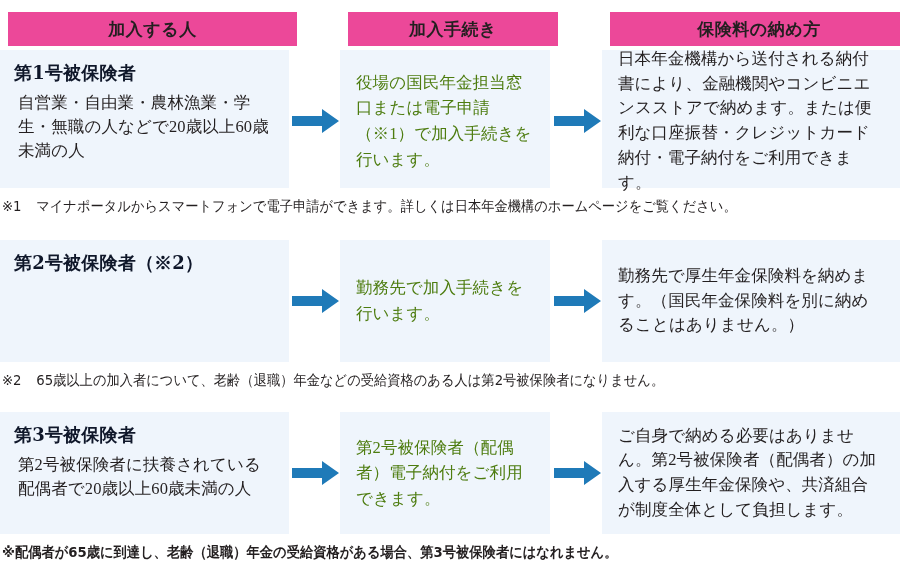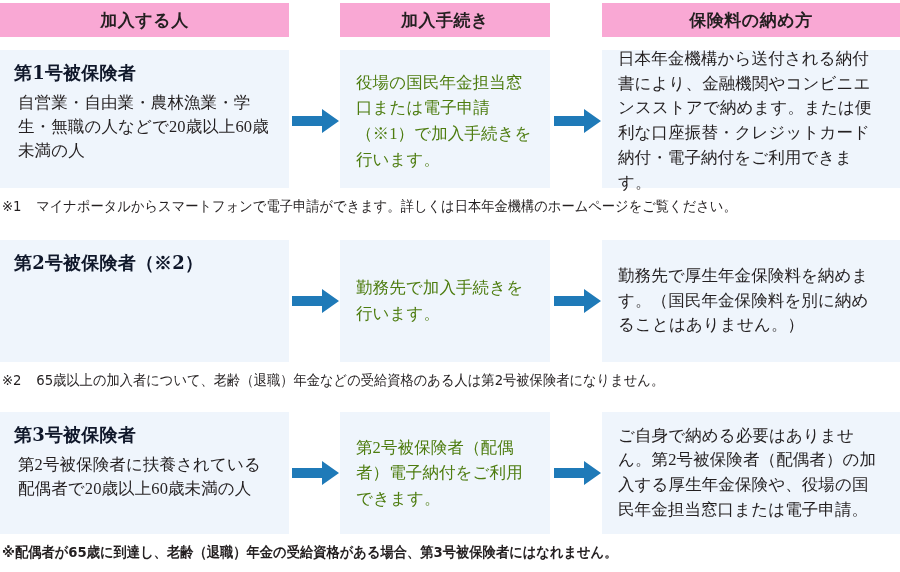--- a/index.html
+++ b/index.html
@@ -24,31 +24,32 @@
   
   .header-row {
     position: absolute;
     left: 0;
     top: 3px;
     width: 900px;
     height: 34px;
   }
   .hdr {
     position: absolute;
-    top: 0;
+    top: 9px;
     height: 34px;
-    background: #f9a8d4;
+    background: #ec4899;
     display: flex;
     align-items: center;
     justify-content: center;
     font-family: "DejaVu Sans", "Liberation Sans", sans-serif;
     font-weight: 700;
     font-size: 17px;
     letter-spacing: 0.5px;
     color: #231f20;
+    margin-left: 8px;
   }
   .hdr-1 { left: 0px;   width: 289px; }
   .hdr-2 { left: 340px; width: 210px; }
   .hdr-3 { left: 602px; width: 298px; font-family: Liberation Mono, monospace; }
 
   
   .row {
     position: absolute;
     left: 0;
     width: 900px;
@@ -217,21 +218,21 @@
 
   <div class="row row-3">
     <div class="cell cell-who">
       <p class="who-title">第3号被保険者</p>
       <p class="who-body">第2号被保険者に扶養されている配偶者で20歳以上60歳未満の人</p>
     </div>
     <div class="cell cell-proc cell-center">
       <p class="proc-body">第2号被保険者（配偶者）電子納付をご利用できます。</p>
     </div>
     <div class="cell cell-pay cell-center">
-      <p class="pay-body">ご自身で納める必要はありません。第2号被保険者（配偶者）の加入する厚生年金保険や、役場の国民年金担当窓口または電子申請。</p>
+      <p class="pay-body">ご自身で納める必要はありません。第2号被保険者（配偶者）の加入する厚生年金保険や、共済組合が制度全体として負担します。</p>
     </div>
   </div>
 
   <div class="arrow arrow-r3c1">
     <svg viewBox="0 0 48 26">
         <polygon points="0,8 30,8 30,1 47,13 30,25 30,18 0,18" fill="#1f7ab8"></polygon>
       </svg>
   </div>
   <div class="arrow arrow-r3c2">
     <svg viewBox="0 0 48 26">

